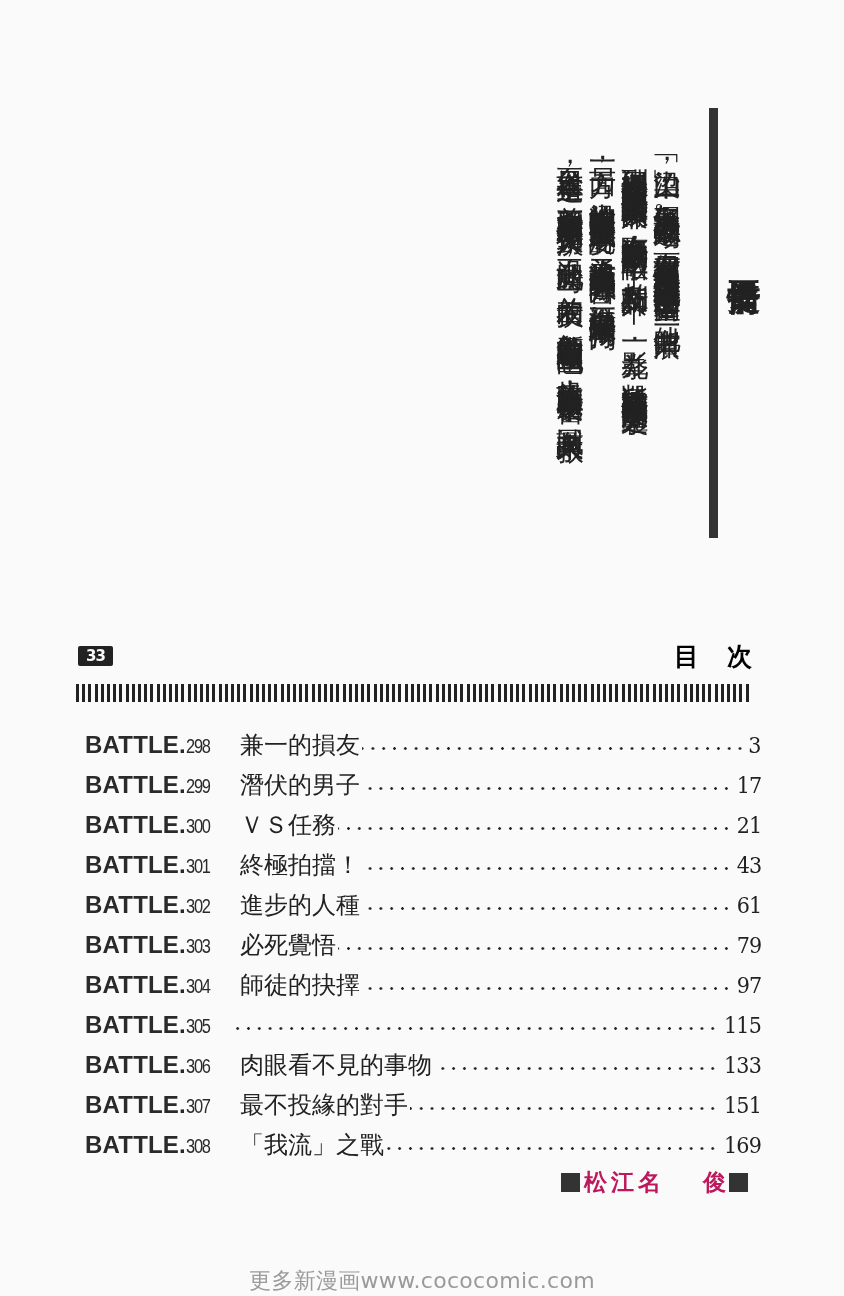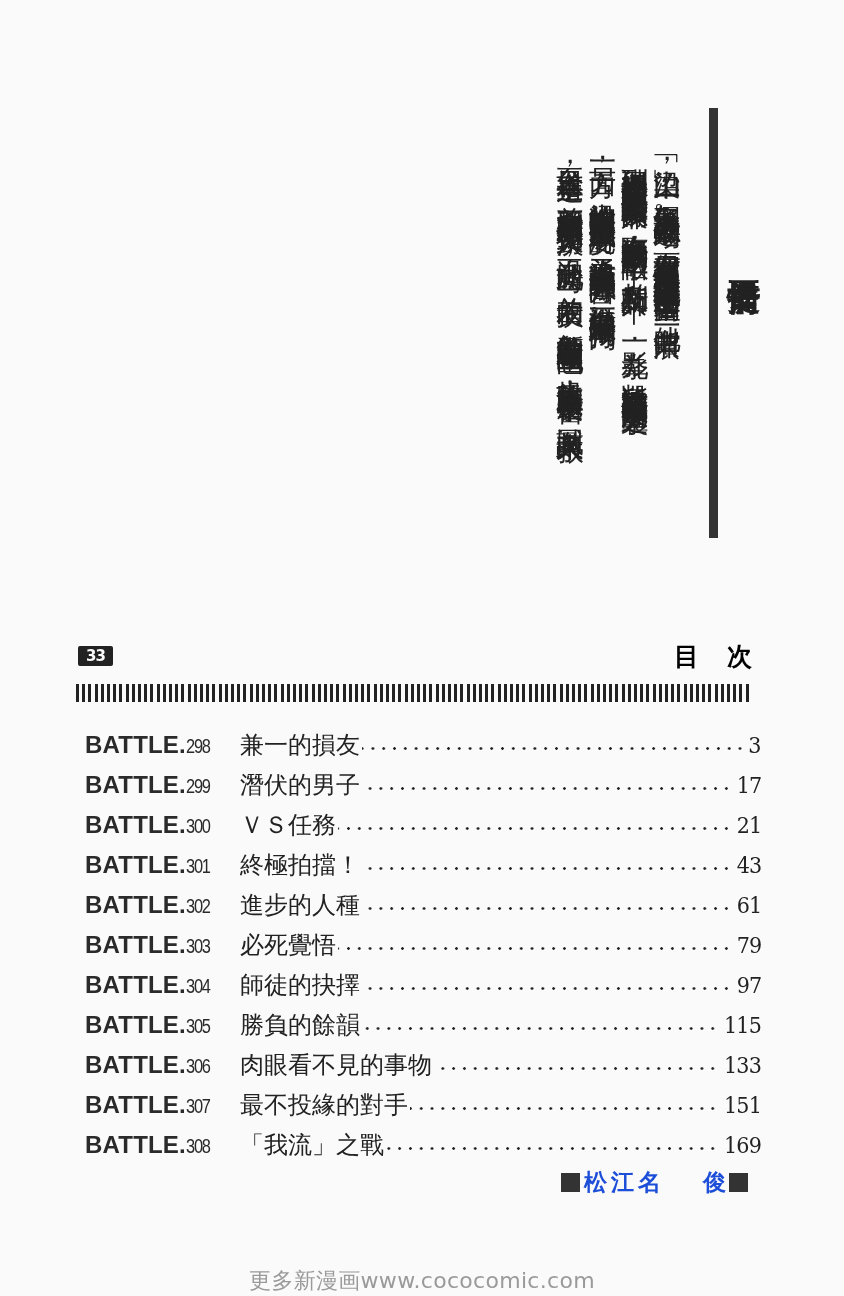--- a/index.html
+++ b/index.html
@@ -178,21 +178,21 @@
 
     .author {
       position: absolute;
       right: 96px;
       top: 1167px;
       display: flex;
       align-items: center;
       font-family: "DejaVu Sans", "Liberation Sans", sans-serif;
       font-weight: bold;
       font-size: 23px;
-      color: #1d4ed8;
+      color: #be185d;
     }
     .author .block {
       display: inline-block;
       width: 19px;
       height: 19px;
       background: #333;
     }
     .author .name-part {
       letter-spacing: 4px;
       margin-left: 4px;
@@ -285,21 +285,20 @@
   <li class="toc-item">
     <span class="battle-label">BATTLE.</span>
       <span class="battle-num">304</span>
     <span class="chapter-title">師徒的抉擇</span>
     <span class="leader"></span>
     <span class="page-num">97</span>
   </li>
   <li class="toc-item">
     <span class="battle-label">BATTLE.</span>
       <span class="battle-num">305</span>
-    <span class="chapter-title">勝負的餘韻</span>
     <span class="leader"></span>
     <span class="page-num">115</span>
   </li>
   <li class="toc-item">
     <span class="battle-label">BATTLE.</span>
       <span class="battle-num">306</span>
     <span class="chapter-title">肉眼看不見的事物</span>
     <span class="leader"></span>
     <span class="page-num">133</span>
   </li>

